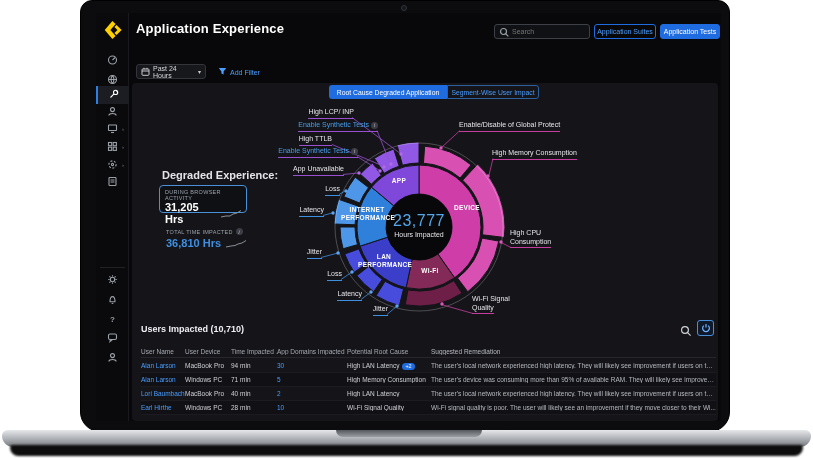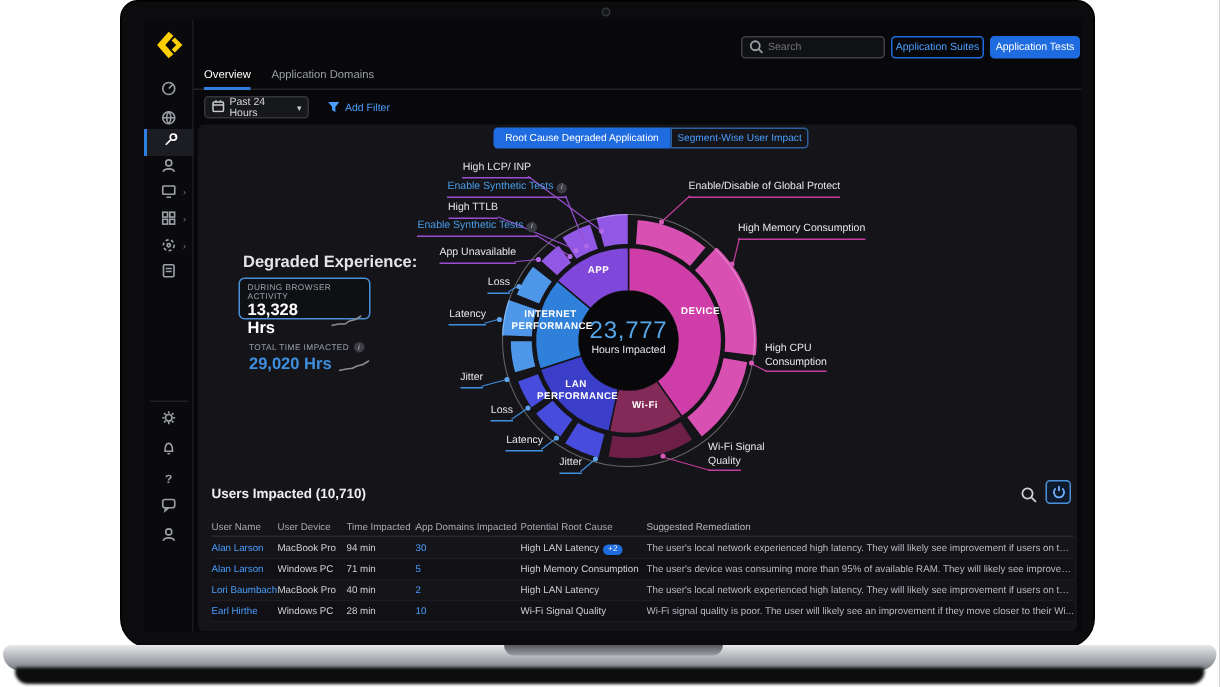--- a/index.html
+++ b/index.html
@@ -226,35 +226,32 @@
               </svg></span>
         </div>
       </div>
 
       <div class="logo">
         <svg width="20" height="20" viewBox="0 0 20 20" fill="none">
           <path d="M11 2.5 L4.5 10 L11 17.5" stroke="#ffd000" stroke-width="4.2"></path>
           <path d="M12.5 6 L16.5 10 L12.5 14" stroke="#ffd000" stroke-width="3"></path>
         </svg>
       </div>
+      <div class="page-title">Application Experience</div>
 
       <div class="search-box">
         <span><svg width="10" height="10">
               <circle cx="4.5" cy="4.5" r="3"></circle>
               <path d="M6.8 6.8 L9.3 9.3"></path>
             </svg></span>
         <input placeholder="Search" style="">
       </div>
       <div class="btn-outline" style="left:498px; width:62px;">Application Suites</div>
       <div class="btn-solid" style="left:564px; width:60px;">Application Tests</div>
 
-      <div class="tabbar">
-        <div class="tab active" style="left:7px;">Overview</div>
-        <div class="tab" style="left:52px;">Application Domains</div>
-      </div>
 
       <div class="time-dd">
         <span><svg width="9" height="9">
               <rect x="1" y="2" width="7" height="6.3" rx="0.8"></rect>
               <path d="M1 4 H8 M3 0.8 V2.2 M6 0.8 V2.2"></path>
             </svg></span>
         <span>Past 24 Hours</span>
         <span class="dd-chevron">▾</span>
       </div>
       <div class="add-filter">
@@ -266,32 +263,32 @@
 
       <div class="panel"></div>
 
       <div class="toggle-a">Root Cause Degraded Application</div>
       <div class="toggle-b">Segment-Wise User Impact</div>
 
       <div class="stats-heading">Degraded Experience:</div>
       <div class="stat-card">
         <div class="cap">DURING BROWSER ACTIVITY</div>
         <div class="stat-val">
-          <span>13,328 Hrs</span>
+          <span>31,205 Hrs</span>
           <svg class="spark" width="22" height="9">
               <polyline points="1,8 6,7 10,7 13,5 17,4 21,1.5"></polyline>
             </svg>
         </div>
       </div>
       <div class="total-label">
         <span>TOTAL TIME IMPACTED</span>
         <span class="info-dot">i</span>
       </div>
       <div class="total-val">
-        <span>29,020 Hrs</span>
+        <span>36,810 Hrs</span>
         <svg class="spark" width="22" height="9">
             <polyline points="1,8 6,7 10,6.5 13,5 17,4 21,1.5"></polyline>
           </svg>
       </div>
 
       <svg class="sunburst" viewBox="0 0 220 220">
           <path d="M110.00 48.00 A62 62 0 0 1 145.56 160.79 L128.93 137.03 A33 33 0 0 0 110.00 77.00 Z" fill="#cf3ea8" stroke="#141419" stroke-width="1"></path>
           <path d="M115.65 29.20 A81 81 0 0 1 162.07 47.95 L151.14 60.97 A64 64 0 0 0 114.46 46.16 Z" fill="#d750b2" stroke="#141419" stroke-width="1"></path>
           <path d="M168.65 47.10 A86 86 0 0 1 195.36 120.48 L173.52 117.80 A64 64 0 0 0 153.65 63.19 Z" fill="#d750b2" stroke="#141419" stroke-width="1"></path>
           <path d="M189.77 124.07 A81 81 0 0 1 158.75 174.69 L148.52 161.11 A64 64 0 0 0 173.03 121.11 Z" fill="#d750b2" stroke="#141419" stroke-width="1"></path>

